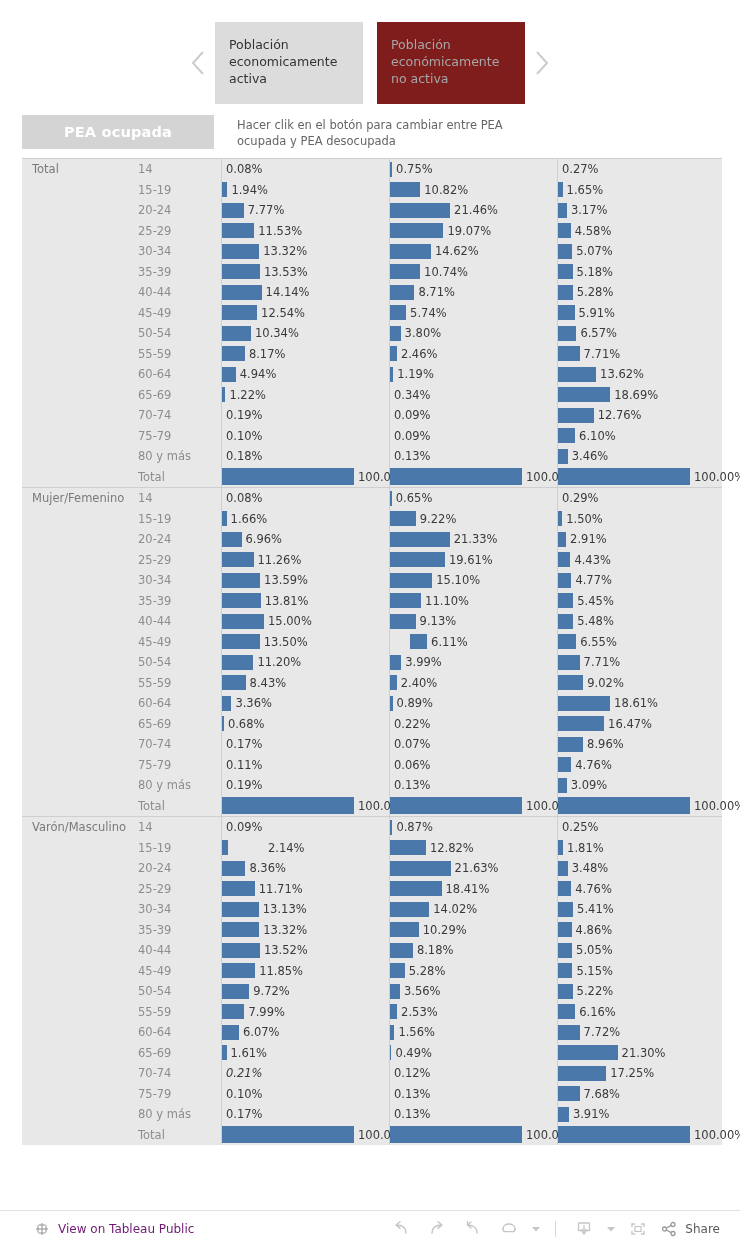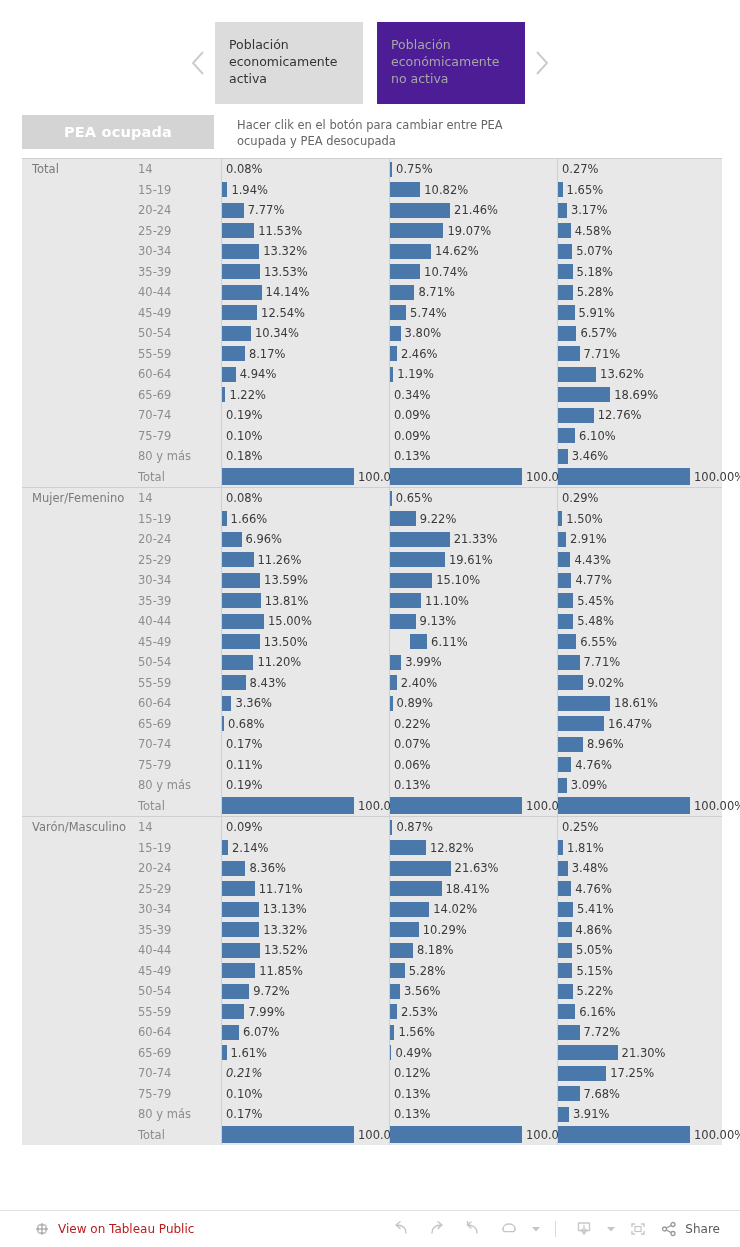--- a/index.html
+++ b/index.html
@@ -21,21 +21,21 @@
     width:34px;height:82px;display:flex;align-items:center;justify-content:center;
     color:#c8c8c8;font-size:30px;font-weight:300;line-height:1;user-select:none;
   }
   .arrow svg{display:block;}
   .story-tab{
     width:148px;height:82px;box-sizing:border-box;
     padding:14px 14px 0 14px;
     font-size:12.5px;line-height:17px;
   }
   .story-tab.active{background:#dcdcdc;color:#333333;}
-  .story-tab.inactive{background:#4c1d95;color:#a6a6a6;}
+  .story-tab.inactive{background:#7f1d1d;color:#a6a6a6;}
   .spacer-tab{width:14px;height:82px;background:transparent;}
 
   
   .header-row{position:absolute;left:22px;top:115px;width:700px;height:40px;}
   .pea-button{
     position:absolute;left:0;top:0;width:192px;height:34px;
     background:#d4d4d4;color:#ffffff;
     display:flex;align-items:center;justify-content:center;
     font-size:14.5px;font-weight:bold;letter-spacing:.2px;
   }
@@ -98,21 +98,21 @@
   }
   .ch.wide{flex:0 0 166px;width:166px;border-right:none;}
 
   
   .footer{
     position:absolute;left:0;bottom:0;width:740px;height:36px;
     border-top:1px solid #e0e0e0;background:#ffffff;
     display:flex;align-items:center;
   }
   .tp-left{display:flex;align-items:center;gap:8px;padding-left:34px;}
-  .tp-label{color:#b91c1c;font-size:12px;}
+  .tp-label{color:#701a75;font-size:12px;}
   .tp-right{
     margin-left:auto;display:flex;align-items:center;gap:0;padding-right:14px;
   }
   .tbtn{
     width:36px;height:30px;display:flex;align-items:center;justify-content:center;
     color:#bdbdbd;
   }
   .tbtn.caret{width:18px;}
   .tdiv{width:1px;height:16px;background:#d8d8d8;margin:0 10px;}
   .share-btn{display:flex;align-items:center;gap:7px;padding:0 6px 0 4px;color:#666;}
@@ -659,21 +659,21 @@
             <div class="bar" style="width: 2.4px; background: rgb(74, 120, 171);"></div>
             <div class="val">0.87%</div>
           </div>
           <div class="measure wide" style="flex: 0 0 166px; width: 166px;">
             <div class="val">0.25%</div>
           </div>
         </div>
         <div class="row">
           <div class="c-sex"></div>
           <div class="c-age">15-19</div>
-          <div class="measure" style="flex: 0 0 168px; width: 168px;">
+          <div class="measure" style="flex: 0 0 168px; width: 168px; gap: 36px;">
             <div class="bar" style="width: 6px; background: rgb(74, 120, 171);"></div>
             <div class="val">2.14%</div>
           </div>
           <div class="measure" style="flex: 0 0 168px; width: 168px;">
             <div class="bar" style="width: 35.9px; background: rgb(74, 120, 171);"></div>
             <div class="val">12.82%</div>
           </div>
           <div class="measure wide" style="flex: 0 0 166px; width: 166px;">
             <div class="bar" style="width: 5.1px; background: rgb(74, 120, 171);"></div>
             <div class="val">1.81%</div>

